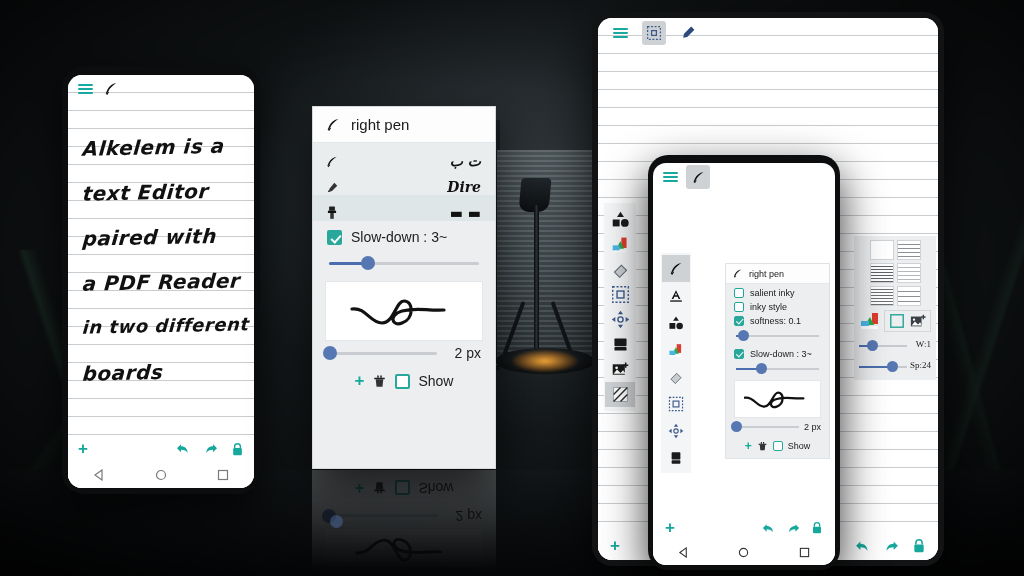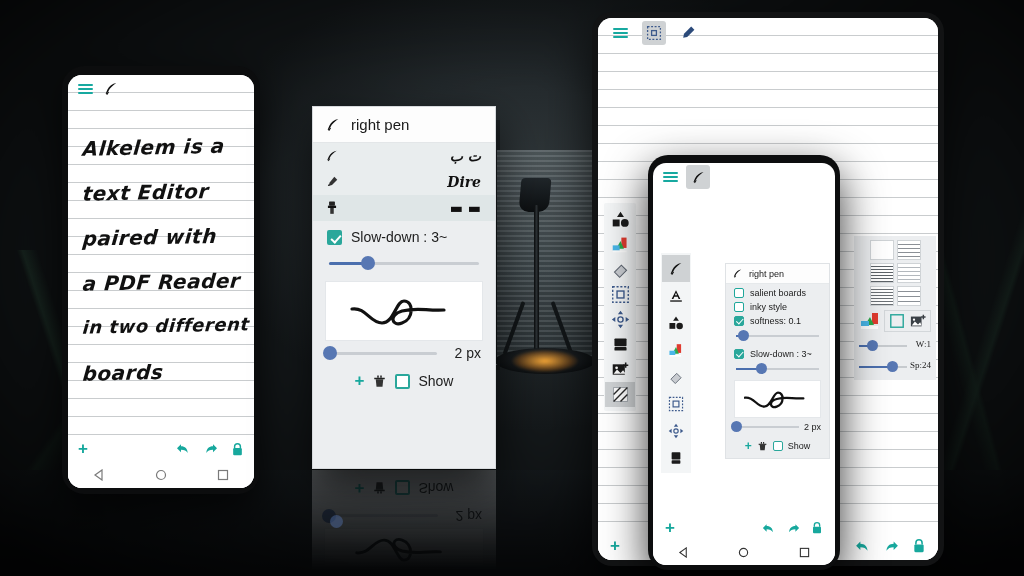--- a/index.html
+++ b/index.html
@@ -165,21 +165,21 @@
     box-shadow: 0 18px 44px rgba(0,0,0,.7);
     z-index:6;
     border:1px solid #d7dadd;
   }
   #penPanel .pp-head{
     background:#fdfdfd; height:36px; display:flex; align-items:center; gap:10px;
     padding:0 12px; border-bottom:1px solid #e3e6e8;
   }
   #penPanel .pp-head .lbl{ font-size:15px; color:#1a1a1a; }
   .pen-row{
-    height:26px; display:flex; align-items:center; justify-content:space-between;
+    height:26px; display:flex; align-items:flex-end; justify-content:space-between;
     padding:0 14px 0 12px; background:#e9edee;
   }
   .pen-row.alt { background:#dfe6e7; }
   .pen-row.sel { background:#bedcd9; }
   .pen-sample{ font-family:"DejaVu Serif", serif; font-style:italic; font-weight:700; color:#111; font-size:14px; }
   .chk-row{
     display:flex; align-items:center; gap:9px; padding:8px 14px 2px 14px;
   }
   .cb {
     width:15px; height:15px; border:2px solid #1fa79b; border-radius:2px;
@@ -738,21 +738,21 @@
         <div class="head">
           <svg width="11" height="11" viewBox="0 0 24 24">
               <path d="M20 3c-6 1-11 5-13.5 10L4 19l1.2.9L8 15.5C10.5 10 15 6.5 20 3z" fill="#111"></path>
               <path d="M5 20l2.8-4.2 1.2.9L6.3 21z" fill="#111"></path>
             </svg>
           <span class="lbl">right pen</span>
         </div>
 
         <div class="po-chk">
           <span class="cb-sm"></span>
-          <span class="lb">salient boards</span>
+          <span class="lb">salient inky</span>
         </div>
         <div class="po-chk">
           <span class="cb-sm"></span>
           <span class="lb">inky style</span>
         </div>
         <div class="po-chk">
           <span class="cb-sm on"></span>
           <span class="lb">softness: 0.1</span>
         </div>
         <div class="po-slider">

